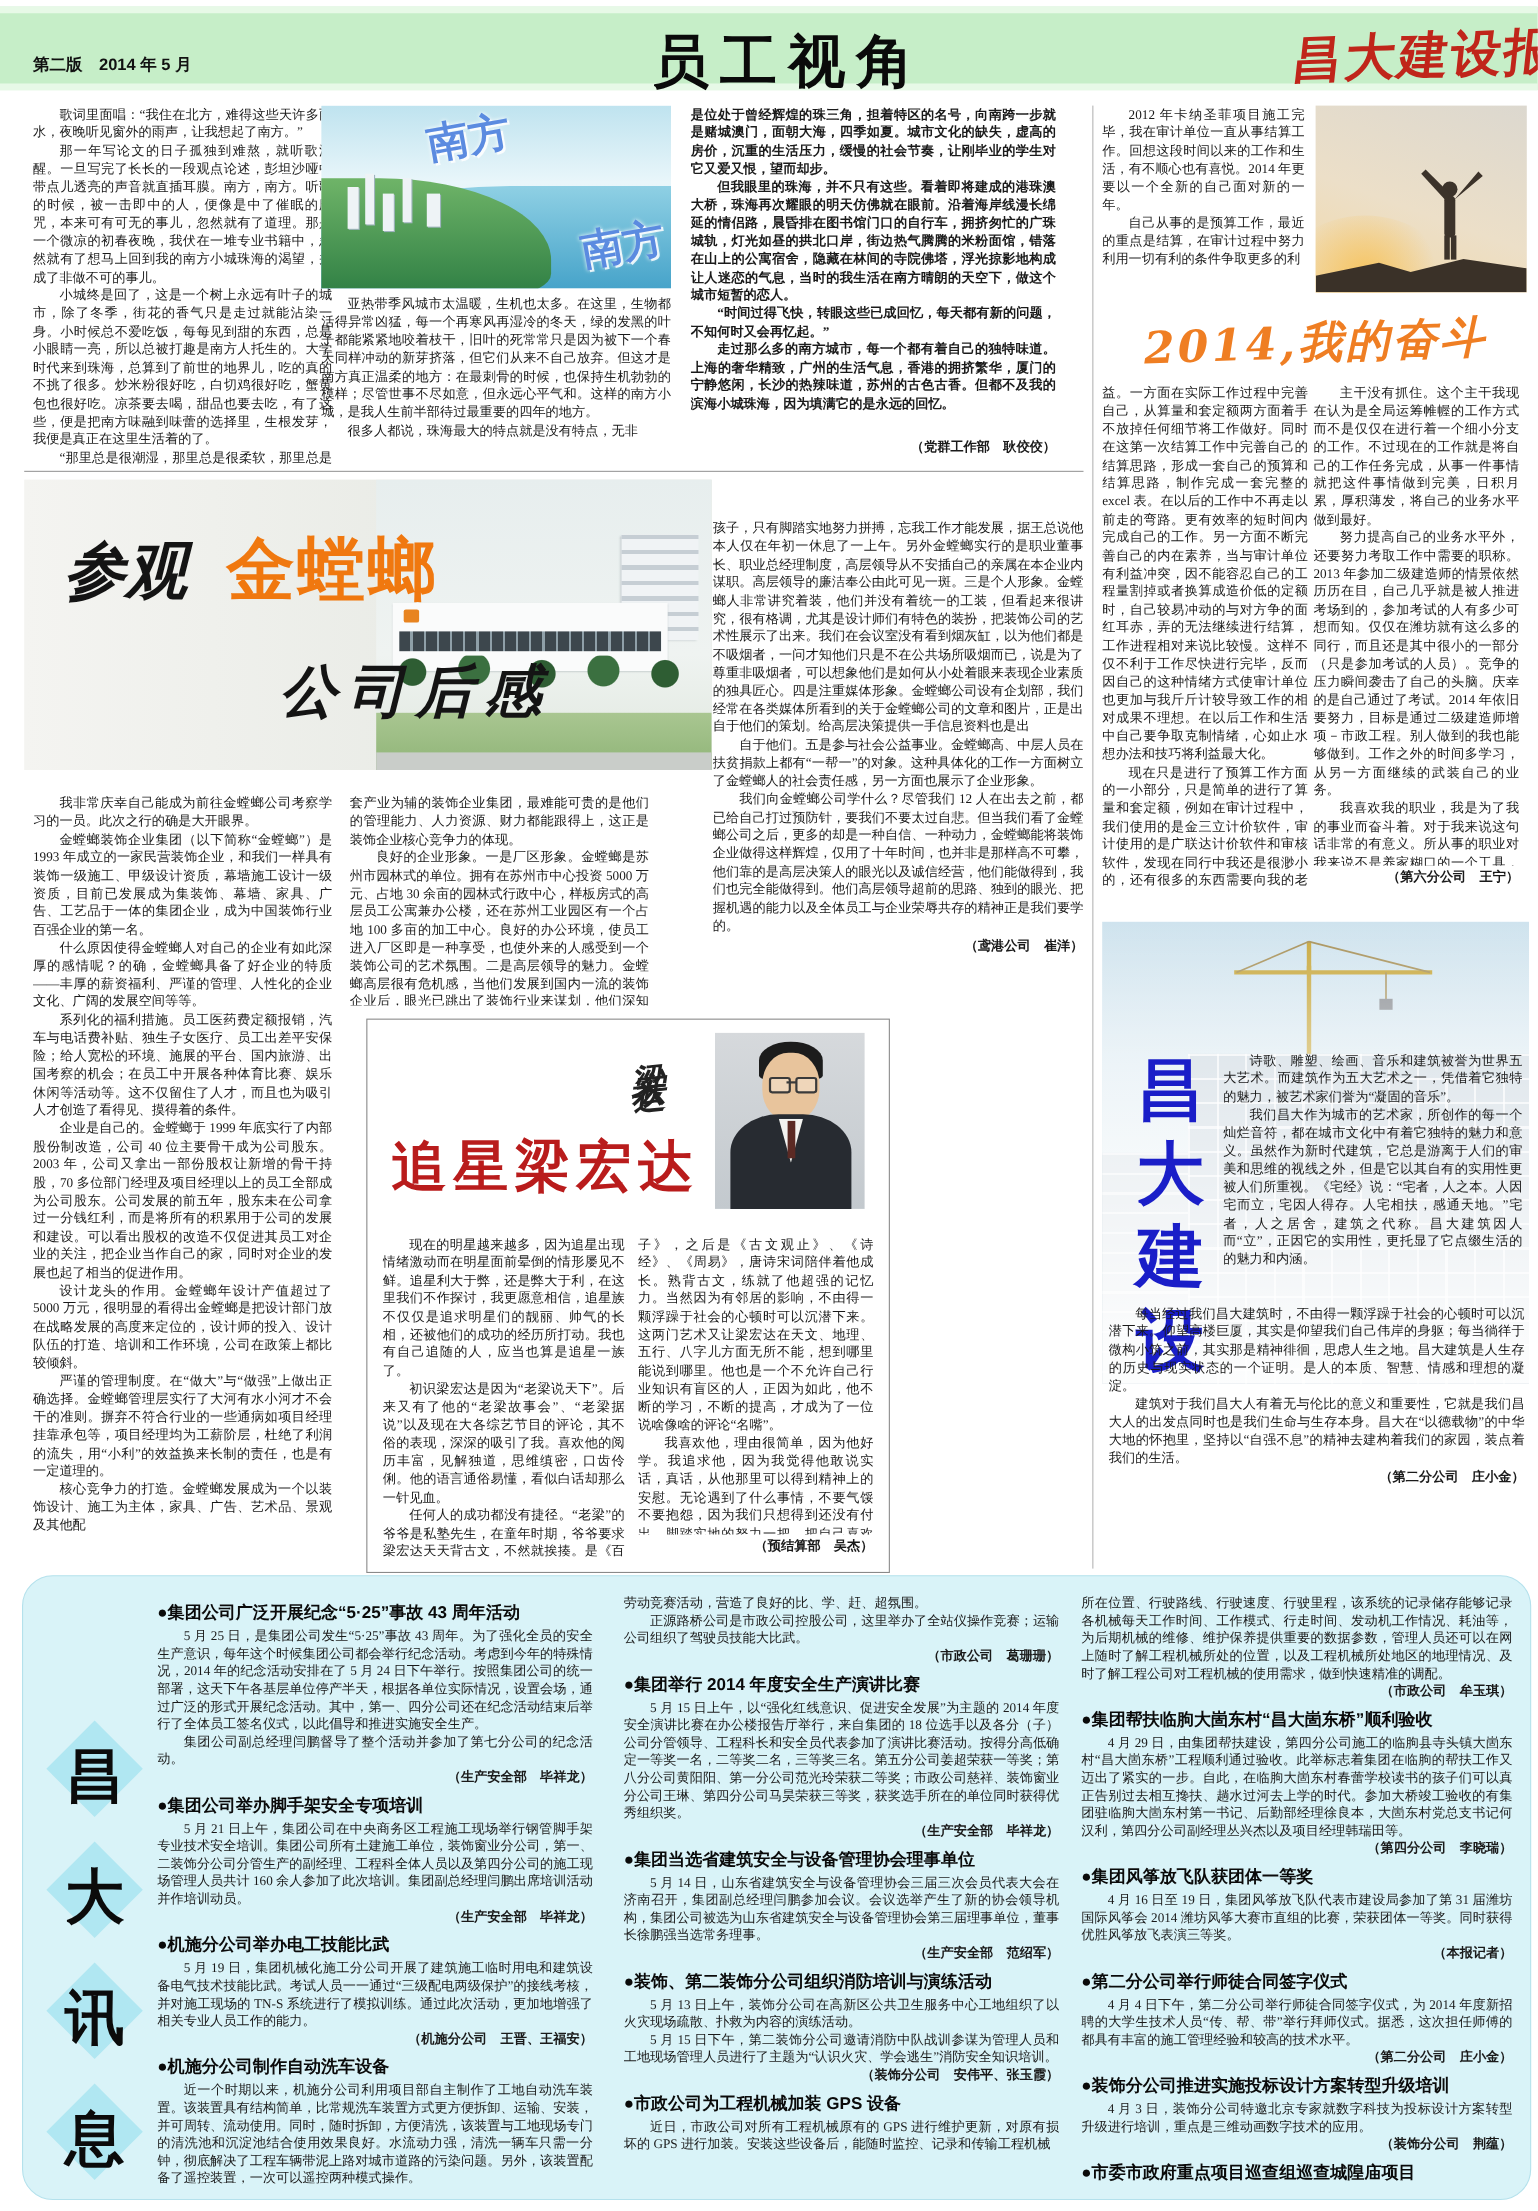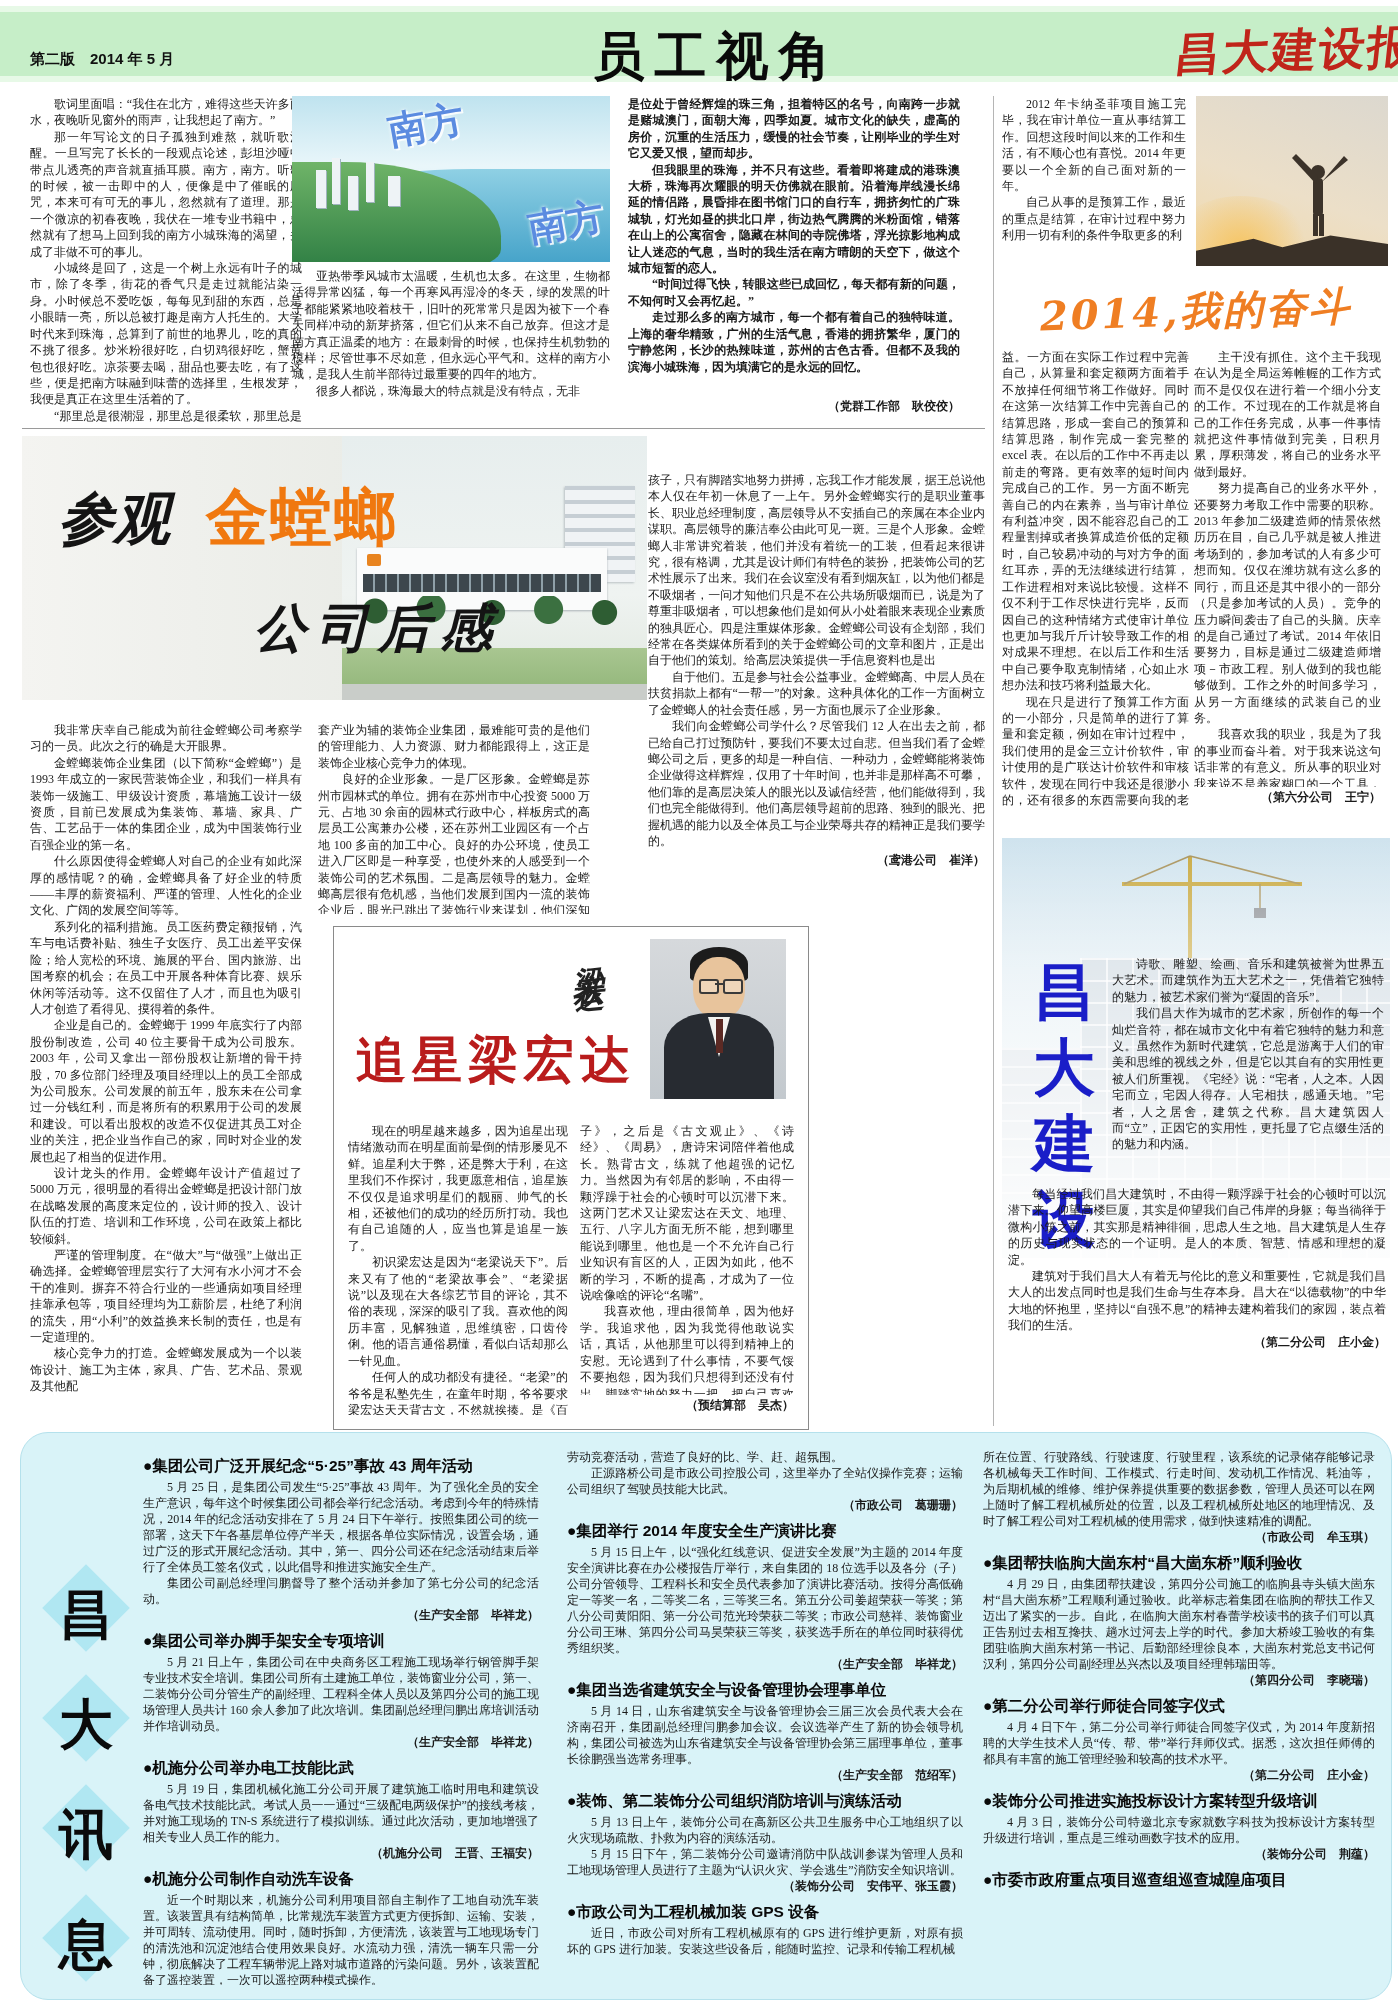--- a/index.html
+++ b/index.html
@@ -370,20 +370,25 @@
         <div class="news-item">
           <p class="flush">所在位置、行驶路线、行驶速度、行驶里程，该系统的记录储存能够记录各机械每天工作时间、工作模式、行走时间、发动机工作情况、耗油等，为后期机械的维修、维护保养提供重要的数据参数，管理人员还可以在网上随时了解工程机械所处的位置，以及工程机械所处地区的地理情况、及时了解工程公司对工程机械的使用需求，做到快速精准的调配。</p>
           <div class="byline">（市政公司　牟玉琪）</div>
         </div>
         <div class="news-item">
           <h3>●集团帮扶临朐大崮东村“昌大崮东桥”顺利验收</h3>
           <p>4 月 29 日，由集团帮扶建设，第四分公司施工的临朐县寺头镇大崮东村“昌大崮东桥”工程顺利通过验收。此举标志着集团在临朐的帮扶工作又迈出了紧实的一步。自此，在临朐大崮东村春蕾学校读书的孩子们可以真正告别过去相互搀扶、趟水过河去上学的时代。参加大桥竣工验收的有集团驻临朐大崮东村第一书记、后勤部经理徐良本，大崮东村党总支书记何汉利，第四分公司副经理丛兴杰以及项目经理韩瑞田等。</p>
           <div class="byline">（第四分公司　李晓瑞）</div>
         </div>
         <div class="news-item">
+          <h3>●集团风筝放飞队获团体一等奖</h3>
+          <p>4 月 16 日至 19 日，集团风筝放飞队代表市建设局参加了第 31 届潍坊国际风筝会 2014 潍坊风筝大赛市直组的比赛，荣获团体一等奖。同时获得优胜风筝放飞表演三等奖。</p>
+          <div class="byline">（本报记者）</div>
+        </div>
+        <div class="news-item">
           <h3>●第二分公司举行师徒合同签字仪式</h3>
           <p>4 月 4 日下午，第二分公司举行师徒合同签字仪式，为 2014 年度新招聘的大学生技术人员“传、帮、带”举行拜师仪式。据悉，这次担任师傅的都具有丰富的施工管理经验和较高的技术水平。</p>
           <div class="byline">（第二分公司　庄小金）</div>
         </div>
         <div class="news-item">
           <h3>●装饰分公司推进实施投标设计方案转型升级培训</h3>
           <p>4 月 3 日，装饰分公司特邀北京专家就数字科技为投标设计方案转型升级进行培训，重点是三维动画数字技术的应用。</p>
           <div class="byline">（装饰分公司　荆蕴）</div>
         </div>
         <div class="news-item">

